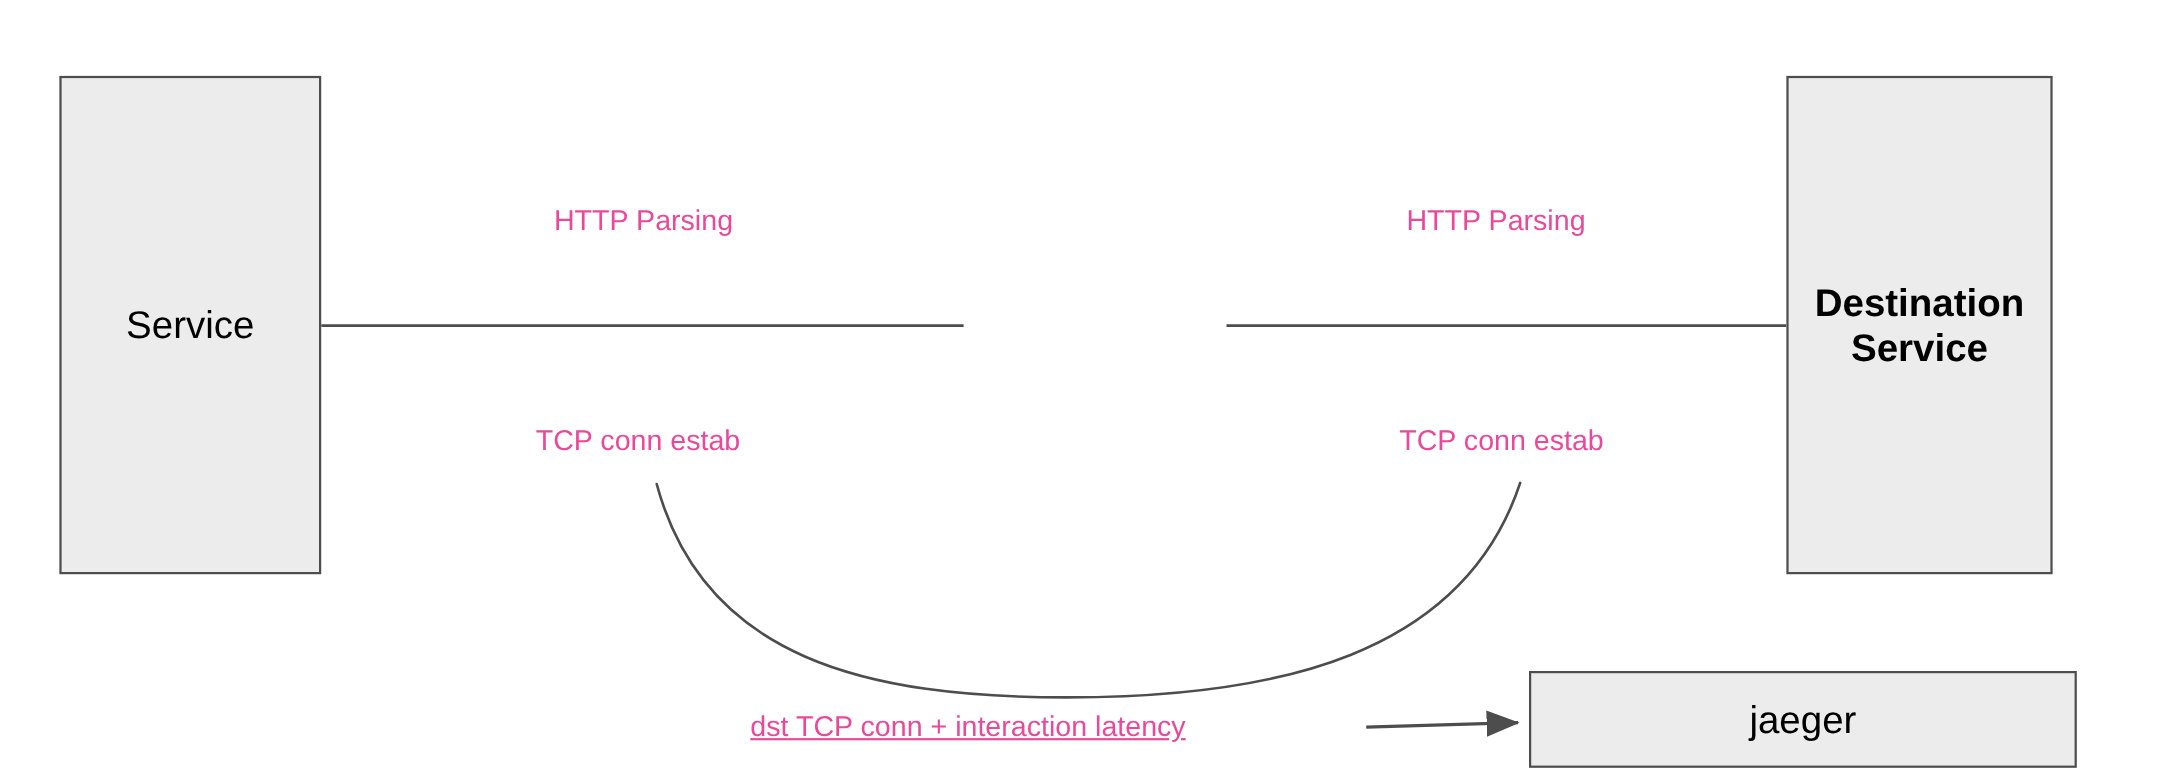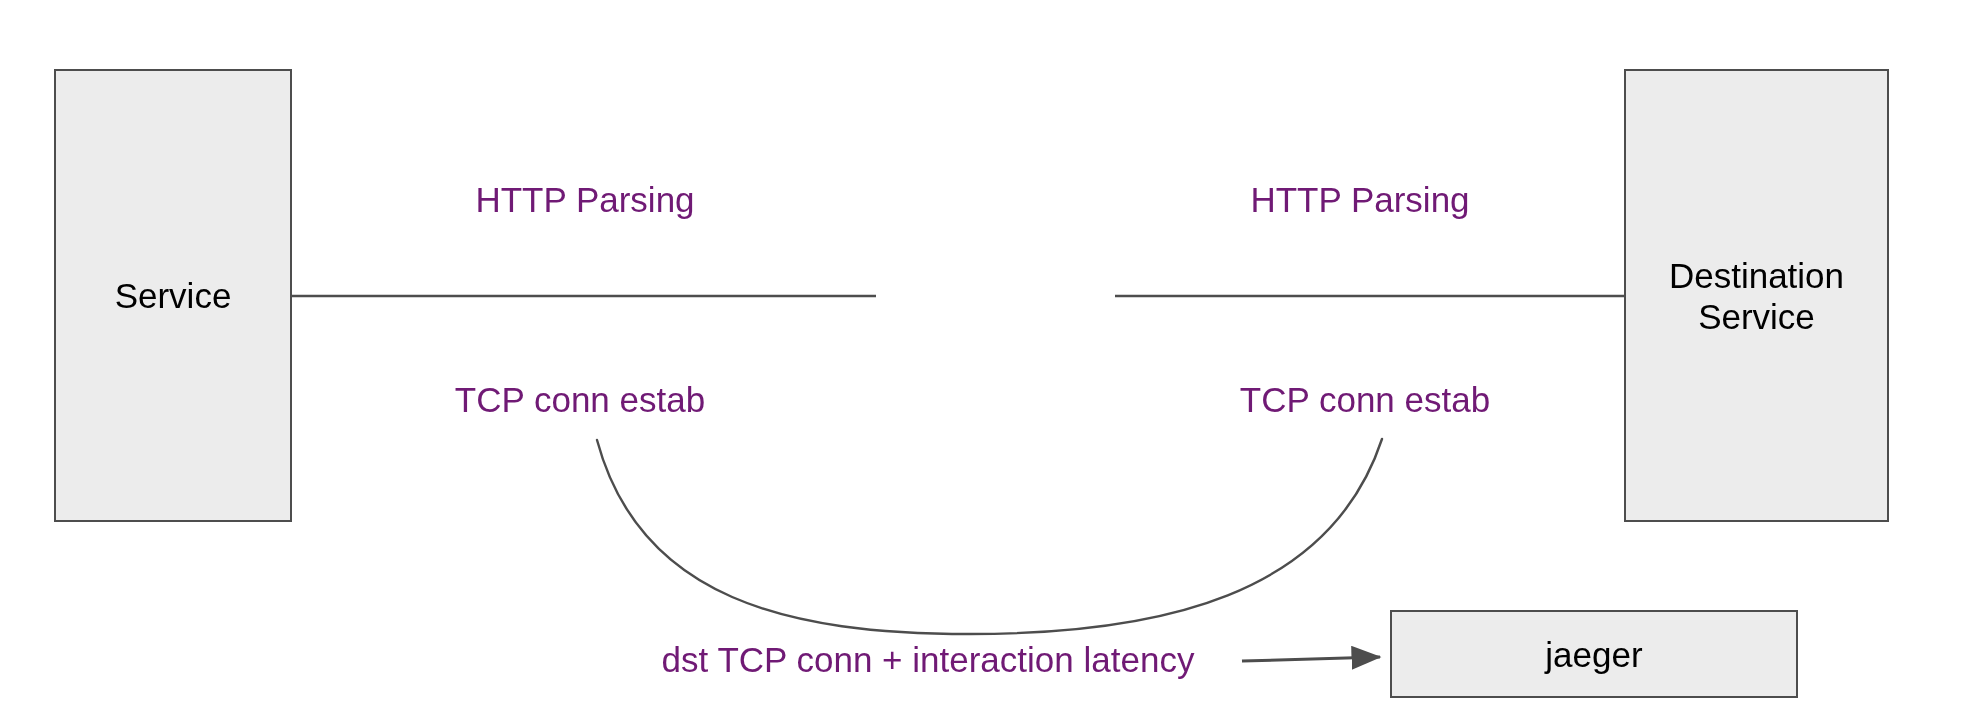--- a/index.html
+++ b/index.html
@@ -37,38 +37,38 @@
     justify-content: center;
     text-align: center;
     color: #000000;
     font-size: 35px;
     line-height: 41px;
     white-space: pre-line;
     font-family: "Liberation Sans", sans-serif;
   }
   .node-service        { left: 54px;   top: 69px;  width: 238px; height: 453px; }
   .node-sidecar        { left: 876px;  top: 69px;  width: 239px; height: 453px; }
-  .node-destination    { left: 1624px; top: 69px;  width: 265px; height: 453px; }
-  .node-jaeger         { left: 1390px; top: 610px; width: 408px; height: 88px;  }
+  .node-destination    { left: 1624px; top: 69px;  width: 242px; height: 453px; font-weight: bold; }
+  .node-jaeger         { left: 1390px; top: 610px; width: 498px; height: 88px;  }
 
   .edge-label {
     position: absolute;
-    color: #701a75;
-    font-size: 35px;
+    color: #ec4899;
+    font-size: 26px;
     line-height: 40px;
     white-space: nowrap;
     transform: translate(-50%, -50%);
     font-family: "Liberation Sans", sans-serif;
     text-align: right;
   }
   .lbl-http-1      { left: 585px;  top: 200px; }
   .lbl-http-2      { left: 1360px; top: 200px; }
   .lbl-tcp-1       { left: 580px;  top: 400px; }
   .lbl-tcp-2       { left: 1365px; top: 400px; }
-  .lbl-dst-latency { left: 928px;  top: 660px; }
+  .lbl-dst-latency { left: 880px;  top: 660px; text-decoration: underline; }
 </style>
 </head>
 <body>
 
 <div id="canvas">
 
   <svg id="edge-layer" viewBox="0 0 1968 708" width="1968" height="708" xmlns="http://www.w3.org/2000/svg">
     <defs>
       <marker id="arrowhead" markerWidth="10" markerHeight="8" refX="9.5" refY="4" orient="auto" markerUnits="strokeWidth">
         <path d="M0,0 L10,4 L0,8 z" fill="#4d4d4d"></path>

